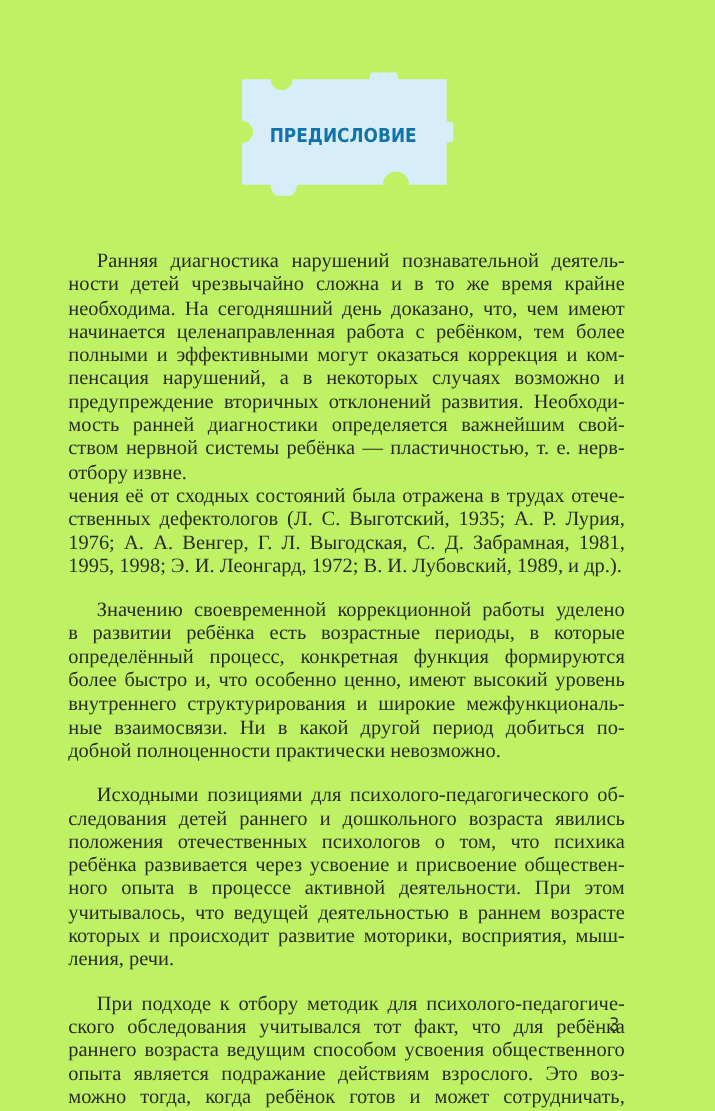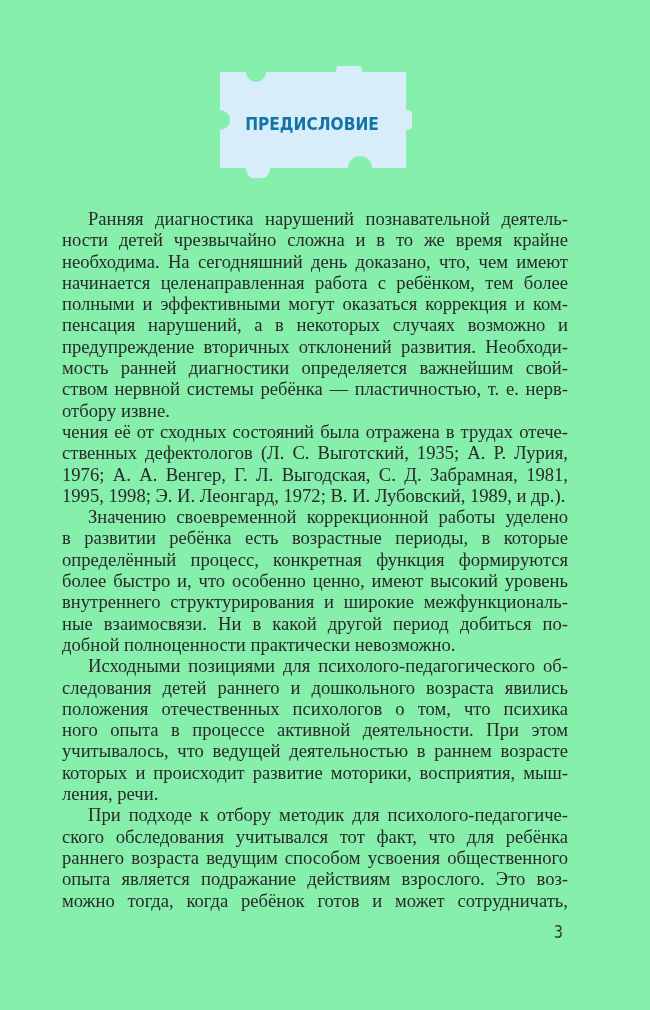--- a/index.html
+++ b/index.html
@@ -1,33 +1,33 @@
 <!DOCTYPE html>
 <html><head>
   <meta charset="utf-8">
   <style>
     html, body { margin: 0; padding: 0; background: #ffffff; }
     body { width: 650px; height: 1010px; position: relative; overflow: hidden; }
-    .page { position: absolute; left: 0; top: 0; width: 650px; height: 1010px; background: #86efac; }
+    .page { position: absolute; left: 0; top: 0; width: 650px; height: 1010px; background: #bef264; }
     .puzzle { position: absolute; left: 212px; top: 66px; width: 200px; height: 112px; }
     .puzzle svg { position: absolute; left: 0; top: 0; }
     .heading {
       position: absolute; left: 222px; top: 114px; width: 180px; text-align: center;
       font-family: "DejaVu Sans", sans-serif; font-weight: bold; font-size: 17.5px;
       color: #1173a8; letter-spacing: 0px; line-height: 20px;
       transform: scaleX(0.88); transform-origin: center;
     }
     .body-text {
       position: absolute; left: 62px; top: 208px; width: 506px;
       font-family: "Liberation Serif", serif; font-size: 18.6px; line-height: 21.3px;
       color: #2a2a2a;
     }
     .line { display: block; white-space: nowrap; text-align: justify; text-align-last: justify; height: 21.3px; overflow: visible; }
     .line.last { text-align-last: left; }
-    .line.indent { padding-left: 26px; }
+    .line.indent { padding-left: 26px; margin-top: 19px; }
     .page-number {
       position: absolute; left: 553px; top: 922px;
       font-family: "DejaVu Sans", sans-serif; font-size: 17px; color: #333;
       transform: scaleX(0.85);
     }
   </style>
 </head>
 <body>
 
 <div class="page">
@@ -83,20 +83,21 @@
         <span class="line">определённый процесс, конкретная функция формируются</span>
         <span class="line">более быстро и, что особенно ценно, имеют высокий уровень</span>
         <span class="line">внутреннего структурирования и широкие межфункциональ-</span>
         <span class="line">ные взаимосвязи. Ни в какой другой период добиться по-</span>
         <span class="line last">добной полноценности практически невозможно.</span>
       </div>
       <div>
         <span class="line indent">Исходными позициями для психолого-педагогического об-</span>
         <span class="line">следования детей раннего и дошкольного возраста явились</span>
         <span class="line">положения отечественных психологов о том, что психика</span>
+        <span class="line">ребёнка развивается через усвоение и присвоение обществен-</span>
         <span class="line">ного опыта в процессе активной деятельности. При этом</span>
         <span class="line">учитывалось, что ведущей деятельностью в раннем возрасте</span>
         <span class="line">которых и происходит развитие моторики, восприятия, мыш-</span>
         <span class="line last">ления, речи.</span>
       </div>
       <div>
         <span class="line indent">При подходе к отбору методик для психолого-педагогиче-</span>
         <span class="line">ского обследования учитывался тот факт, что для ребёнка</span>
         <span class="line">раннего возраста ведущим способом усвоения общественного</span>
         <span class="line">опыта является подражание действиям взрослого. Это воз-</span>

